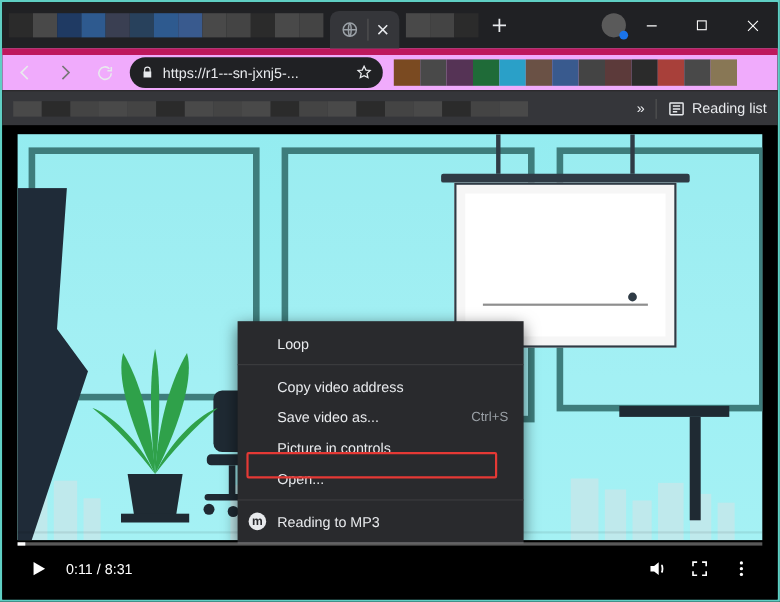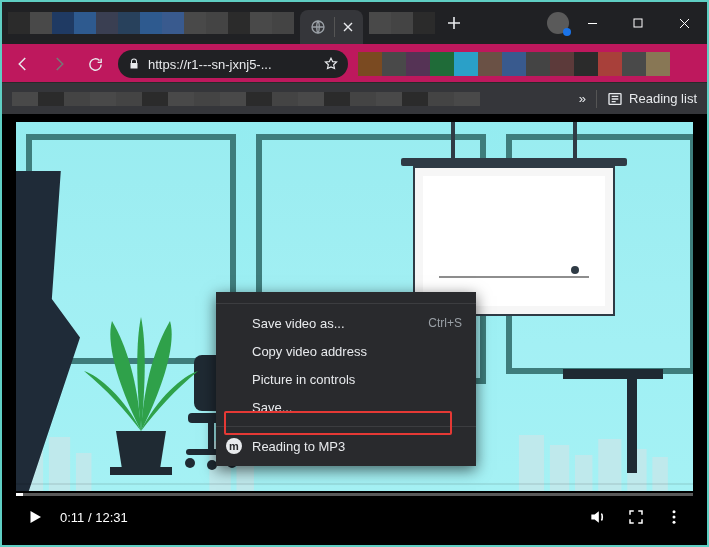--- a/index.html
+++ b/index.html
@@ -11,21 +11,21 @@
 .mosaic { display: flex; gap: 0; }
 .mosaic span { width: 22px; height: 22px; display: inline-block; }
 .tab-active { display: flex; align-items: center; height: 34px; background: #35363a; border-radius: 8px 8px 0 0; padding: 0 10px; gap: 8px; margin-top: 8px; }
 .globe-icon svg, .close-x svg, .plus svg { display: block; }
 .tab-divider { width: 1px; height: 20px; background: #555; }
 .plus { padding: 6px; }
 .win-controls { display: flex; }
 .win-btn { width: 46px; height: 32px; display: flex; align-items: center; justify-content: center; color: #fff; }
 
 
-.addr-row { height: 38px; background: #be185d; display: flex; align-items: center; padding: 0 8px; gap: 10px; border-top: 2px solid #be185d; }
+.addr-row { height: 38px; background: #f0abfc; display: flex; align-items: center; padding: 0 8px; gap: 10px; border-top: 6px solid #be185d; }
 .nav-btn { width: 26px; height: 26px; display: flex; align-items: center; justify-content: center; color: #9aa0a6; }
 .nav-btn.active { color: #fff; }
 .omnibox { display: flex; align-items: center; background: #202124; border-radius: 14px; height: 28px; padding: 0 10px; gap: 8px; width: 230px; }
 .omnibox .url { color: #e8eaed; font-size: 13px; white-space: nowrap; overflow: hidden; text-overflow: ellipsis; flex: 1; }
 .lock svg { display: block; }
 .star svg { display: block; }
 .ext-area { display: flex; gap: 0; flex: 1; }
 .ext-area span { width: 24px; height: 24px; }
 .avatar { width: 22px; height: 22px; border-radius: 50%; background: #5a5a5a; position: relative; }
 .avatar::after { content: ''; position: absolute; right: -2px; bottom: -2px; width: 8px; height: 8px; background: #1a73e8; border-radius: 50%; }
@@ -289,53 +289,56 @@
             <path d="M40 120 h50 l-6 38 h-38 z"></path>
           </g>
           <rect x="34" y="156" width="62" height="8" fill="#1f2a33"></rect>
         </svg>
     </div>
     <div class="person"></div>
     <div class="floorline"></div>
   </div>
 
   <div class="ctx">
+    <div class="item">
+        <span>Loop</span>
+      </div>
     <div class="sep"></div>
+    <div class="item">
+        <span>Copy video address</span>
+      </div>
     <div class="item">
         <span>Save video as...</span>
         <span class="sc">Ctrl+S</span>
       </div>
     <div class="item">
-        <span>Copy video address</span>
-      </div>
-    <div class="item">
         <span>Picture in controls</span>
       </div>
     <div class="item">
-        <span>Save...</span>
+        <span>Open...</span>
       </div>
     <div class="sep"></div>
     <div class="item">
         <span class="mico">m</span>
         <span>Reading to MP3</span>
       </div>
 
   </div>
   <div class="highlight" style="left:222px; top:297px; width:228px; height:24px;"></div>
 
   <div class="vc">
     <div class="vc-track"></div>
     <div class="vc-prog"></div>
     <div class="vc-row">
       <div class="icon-btn">
           <svg width="18" height="18" viewBox="0 0 24 24" fill="#fff">
             <path d="M6 4l14 8-14 8z"></path>
           </svg>
         </div>
-      <div class="time"><span>0:11</span><span> / </span><span>12:31</span></div>
+      <div class="time"><span>0:11</span><span> / </span><span>8:31</span></div>
       <div class="spacer"></div>
       <div class="icon-btn">
           <svg width="20" height="20" viewBox="0 0 24 24" fill="#fff">
             <path d="M4 9v6h4l5 4V5L8 9H4z"></path>
             <path d="M16 8c1.5 1 1.5 7 0 8" fill="none" stroke="#fff" stroke-width="2"></path>
           </svg>
         </div>
       <div class="icon-btn">
           <svg width="18" height="18" viewBox="0 0 24 24" fill="none" stroke="#fff" stroke-width="2">
             <path d="M4 9V4h5M20 9V4h-5M4 15v5h5M20 15v5h-5"></path>

